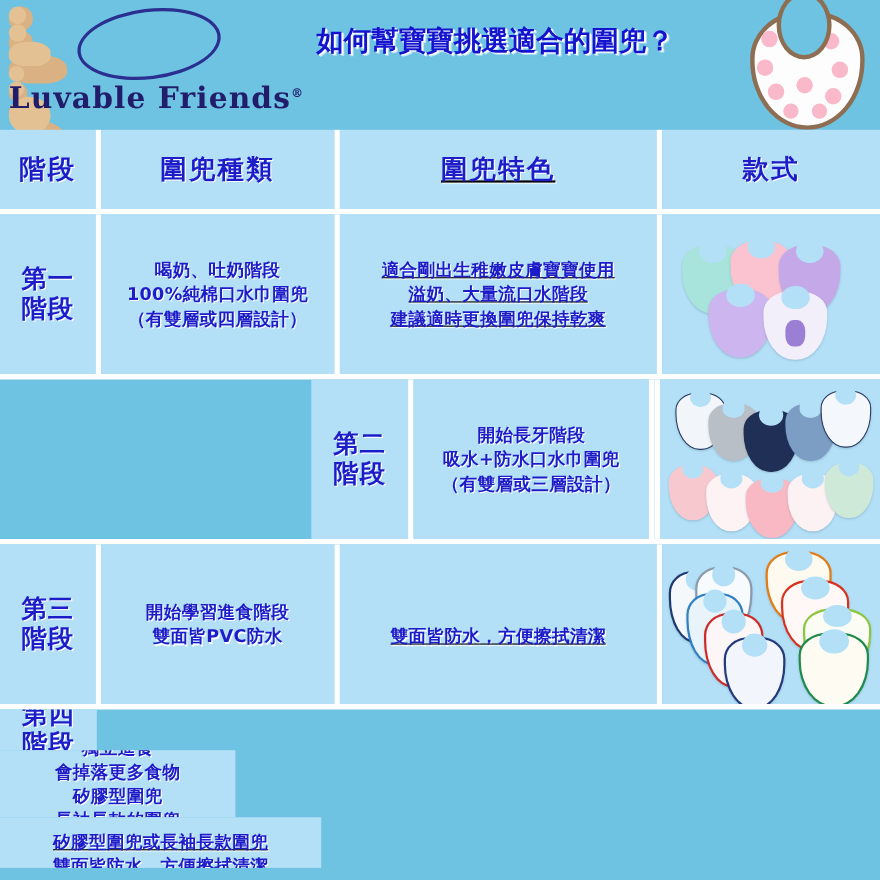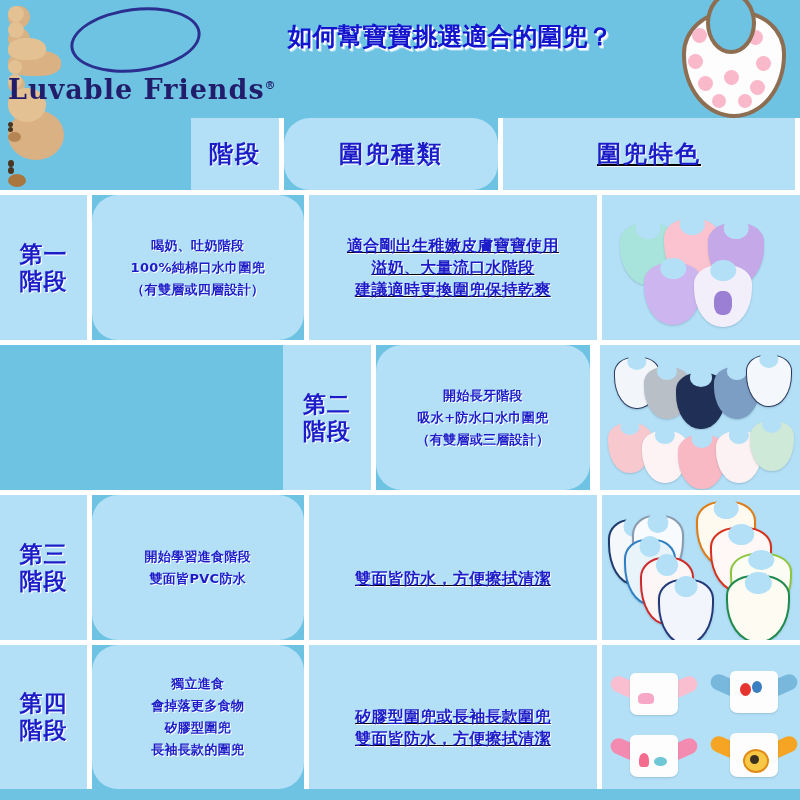--- a/index.html
+++ b/index.html
@@ -88,36 +88,36 @@
   .table{position:absolute;left:0;top:118px;width:800px;height:682px;}
   .row{position:absolute;left:0;width:800px;display:flex;justify-content:flex-end;}
   .cell{
     background:#b3e0f7;
     display:flex;align-items:center;justify-content:center;
     text-align:center;
     box-sizing:border-box;
     overflow:hidden;
   }
   .c1{width:88px;}
-  .c2{width:214px;border-radius:26px;}
+  .c2{width:214px;}
   .c3{width:292px;text-decoration:underline;}
   .c4{width:200px;}
   .gap-v{width:5px;background:#ffffff;}
 
   .hdr-text{
     color:#1c1cc8;font-weight:700;font-size:24px;letter-spacing:2px;
     text-shadow:1px 1px 0 #ffffff;
   }
   .stage-text{
     color:#1c1cc8;font-weight:700;font-size:23px;line-height:27px;
     letter-spacing:1px;
     text-shadow:1.2px 1.2px 0 #ffffff;
   }
   .body-text{
-    color:#1c1cc8;font-weight:700;font-size:13px;line-height:22px;
+    color:#1c1cc8;font-weight:700;font-size:16px;line-height:22px;
     letter-spacing:.3px;
     text-shadow:1px 1px 0 #ffffff;
     padding:0 4px;
   }
   .body-text.wide{font-size:16px;}
 
   
   .photo-cell{position:relative;display:block;}
   .photo-canvas{position:absolute;inset:0;}
   .bibmini{
@@ -203,20 +203,23 @@
         </div>
       <div class="gap-v"></div>
       <div class="cell c2">
           <span class="hdr-text">圍兜種類</span>
         </div>
       <div class="gap-v"></div>
       <div class="cell c3">
           <span class="hdr-text">圍兜特色</span>
         </div>
       <div class="gap-v"></div>
+      <div class="cell c4">
+          <span class="hdr-text">款式</span>
+        </div>
     </div>
     <div class="vgap" style="top:72px;"></div>
 
     <div class="row" style="top:77px;height:145px;">
       <div class="cell c1">
         <span class="stage-text">
           <span>第一</span><br>
           <span>階段</span>
         </span>
       </div>
@@ -316,21 +319,21 @@
           <div class="bibmini" style="left:56px;top:84px;width:52px;height:62px;background:#f3f5fc;border:2px solid #243a7a;"></div>
           <div class="bibmini" style="left:94px;top:6px;width:56px;height:62px;background:#fffaf0;border:2px solid #e07b16;"></div>
           <div class="bibmini" style="left:108px;top:32px;width:58px;height:62px;background:#fff8f6;border:2px solid #d8321f;"></div>
           <div class="bibmini" style="left:128px;top:58px;width:58px;height:58px;background:#fbfdf4;border:2px solid #8cc63e;"></div>
           <div class="bibmini" style="left:124px;top:80px;width:60px;height:64px;background:#fdfbf2;border:2px solid #1e8a4c;"></div>
         </div>
       </div>
     </div>
     <div class="vgap" style="top:522px;"></div>
 
-    <div class="row" style="top:527px;height:144px;">
+    <div class="row" style="top:527px;height:144px;flex-direction:column;">
       <div class="cell c1">
         <span class="stage-text">
           <span>第四</span><br>
           <span>階段</span>
         </span>
       </div>
       <div class="gap-v"></div>
       <div class="cell c2">
         <span class="body-text">
           <span>獨立進食</span><br>

